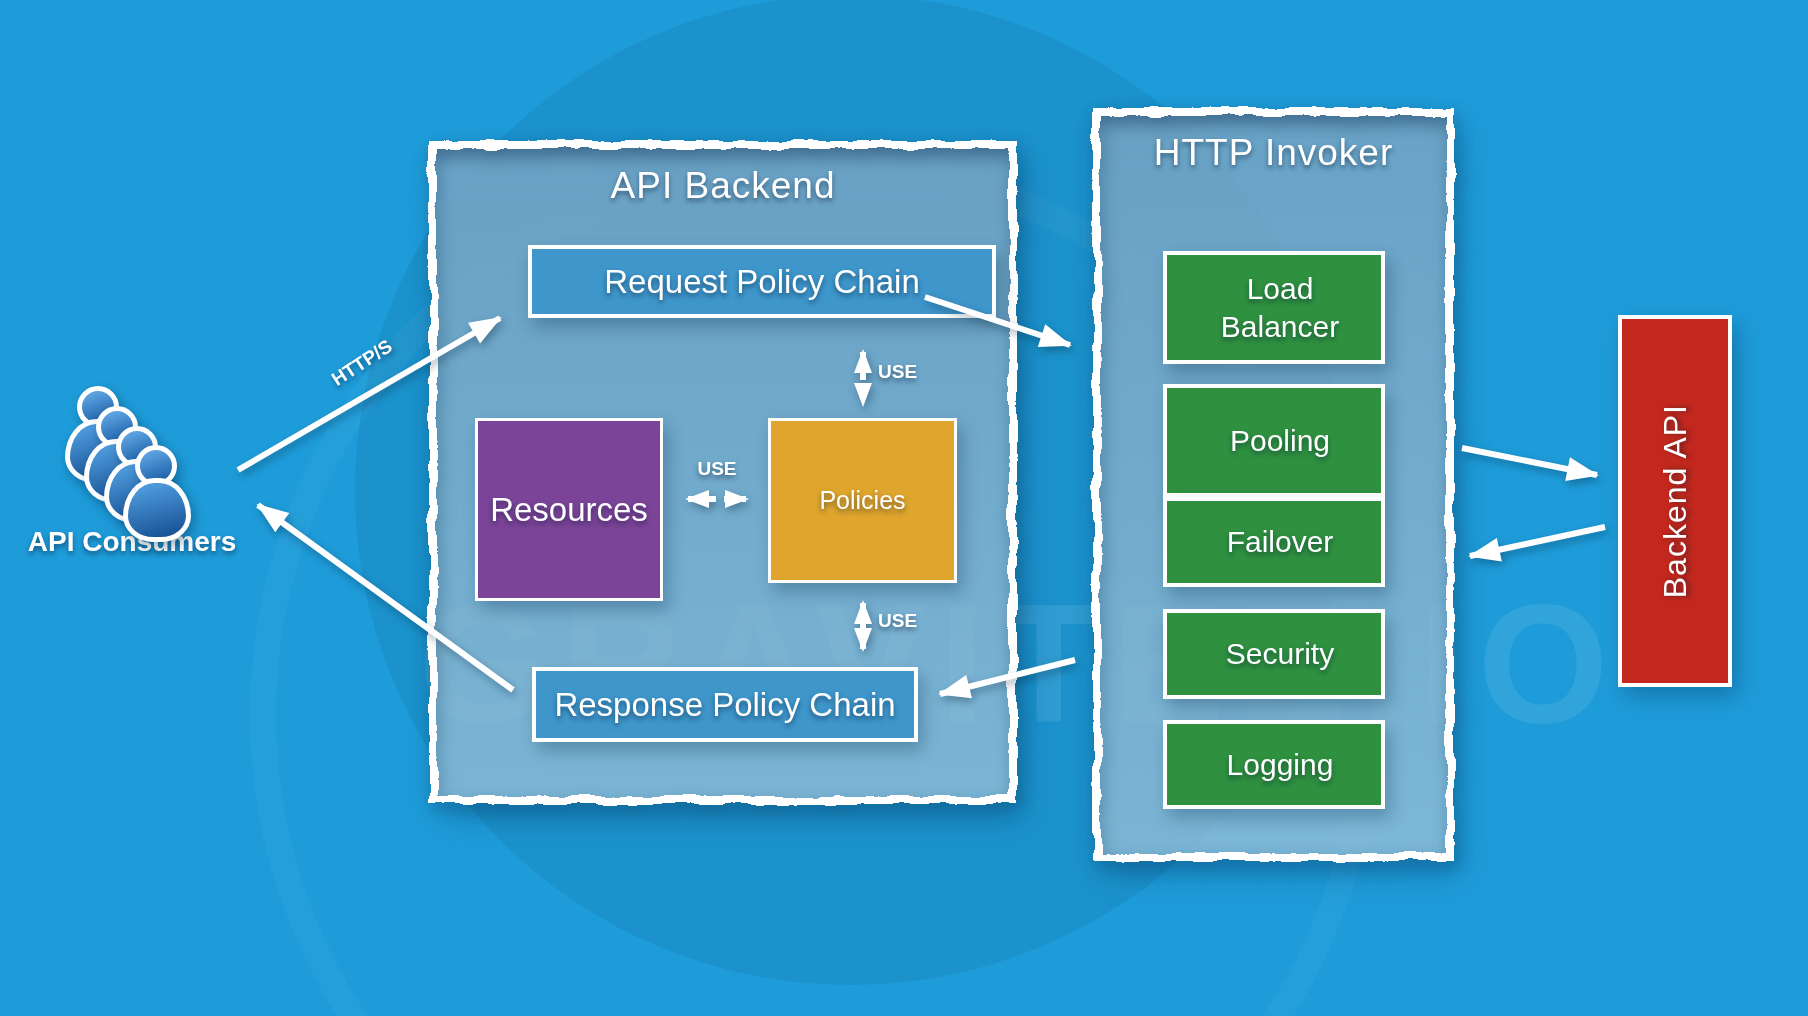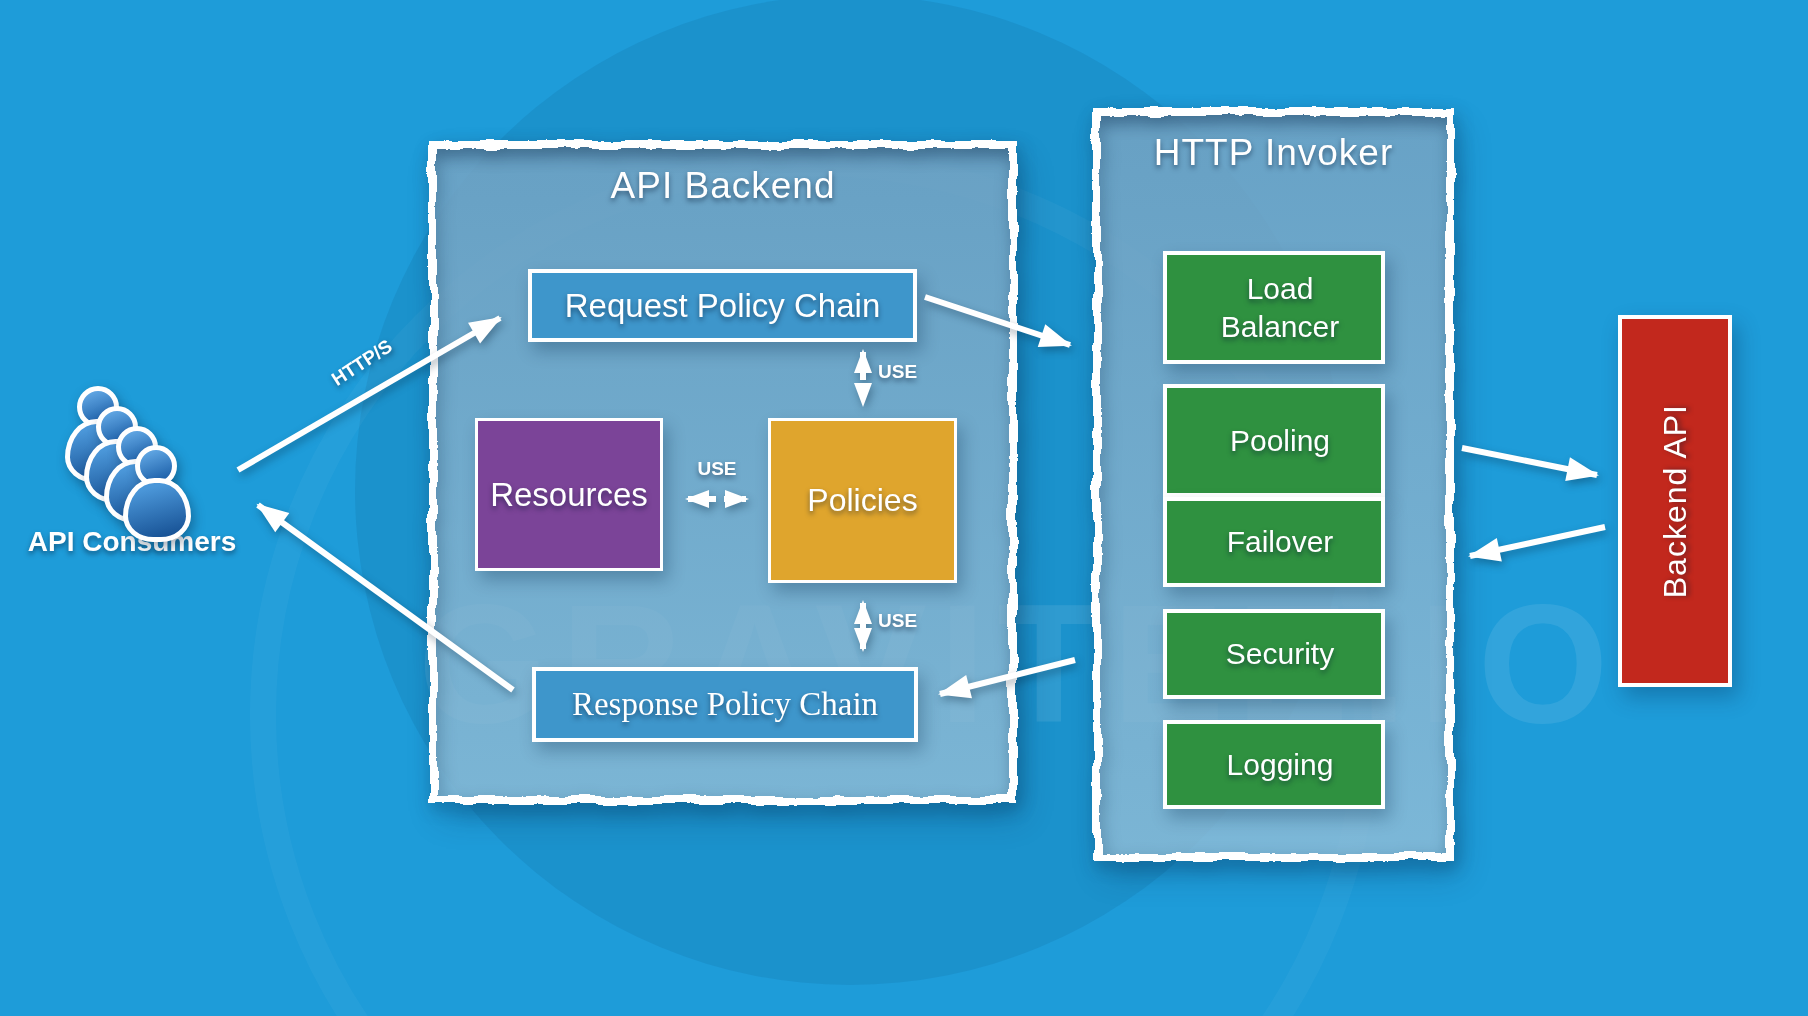--- a/index.html
+++ b/index.html
@@ -38,24 +38,24 @@
   .frame{position:absolute;left:-14px;top:-14px;overflow:visible;pointer-events:none;
     filter:drop-shadow(3px 6px 8px rgba(0,30,60,0.30));}
   .frame rect{fill:none;stroke:#fff;stroke-width:8;filter:url(#rough);}
   .panel-title{position:absolute;left:0;top:20px;width:100%;text-align:center;
     font-size:37px;letter-spacing:1px;}
   
   .box{position:absolute;display:flex;align-items:center;justify-content:center;text-align:center;
     border:4px solid #fff;box-sizing:border-box;
     box-shadow:5px 9px 16px rgba(0,35,70,0.28);}
   .box .t{display:block;}
-  #request-chain{left:95px;top:124px;width:389px;height:73px;background:#3E96CB;font-size:33px;}
-  #response-chain{left:99px;top:522px;width:386px;height:75px;background:#3E96CB;font-size:33px;font-family:Liberation Serif, serif;}
-  #resources{left:42px;top:273px;width:188px;height:153px;background:#7B4498;font-size:33px;border-width:3px;}
-  #policies{left:335px;top:273px;width:189px;height:165px;background:#DFA52D;font-size:32px;border-width:3px;}
+  #request-chain{left:95px;top:100px;width:468px;height:73px;background:#3E96CB;font-size:33px;}
+  #response-chain{left:99px;top:522px;width:386px;height:75px;background:#3E96CB;font-size:33px;}
+  #resources{left:42px;top:273px;width:188px;height:183px;background:#7B4498;font-size:33px;border-width:3px;}
+  #policies{left:335px;top:273px;width:189px;height:165px;background:#DFA52D;font-size:25px;border-width:3px;}
   .invoker-item{left:66px;width:222px;background:#2F9140;font-size:30px;line-height:38px;padding-left:12px;}
   .invoker-item .t{max-width:160px;}
   #backend{position:absolute;left:1618px;top:315px;width:114px;height:372px;z-index:2;
     background:#C2281D;border:4px solid #fff;box-sizing:border-box;
     display:flex;align-items:center;justify-content:center;
     box-shadow:6px 10px 20px rgba(0,40,80,0.30);}
   #backend .t{writing-mode:vertical-rl;transform:rotate(180deg);font-size:32px;letter-spacing:1px;white-space:nowrap;}
   
   #arrows{position:absolute;left:0;top:0;z-index:6;pointer-events:none;
     filter:drop-shadow(2px 4px 4px rgba(0,25,50,0.35));}

